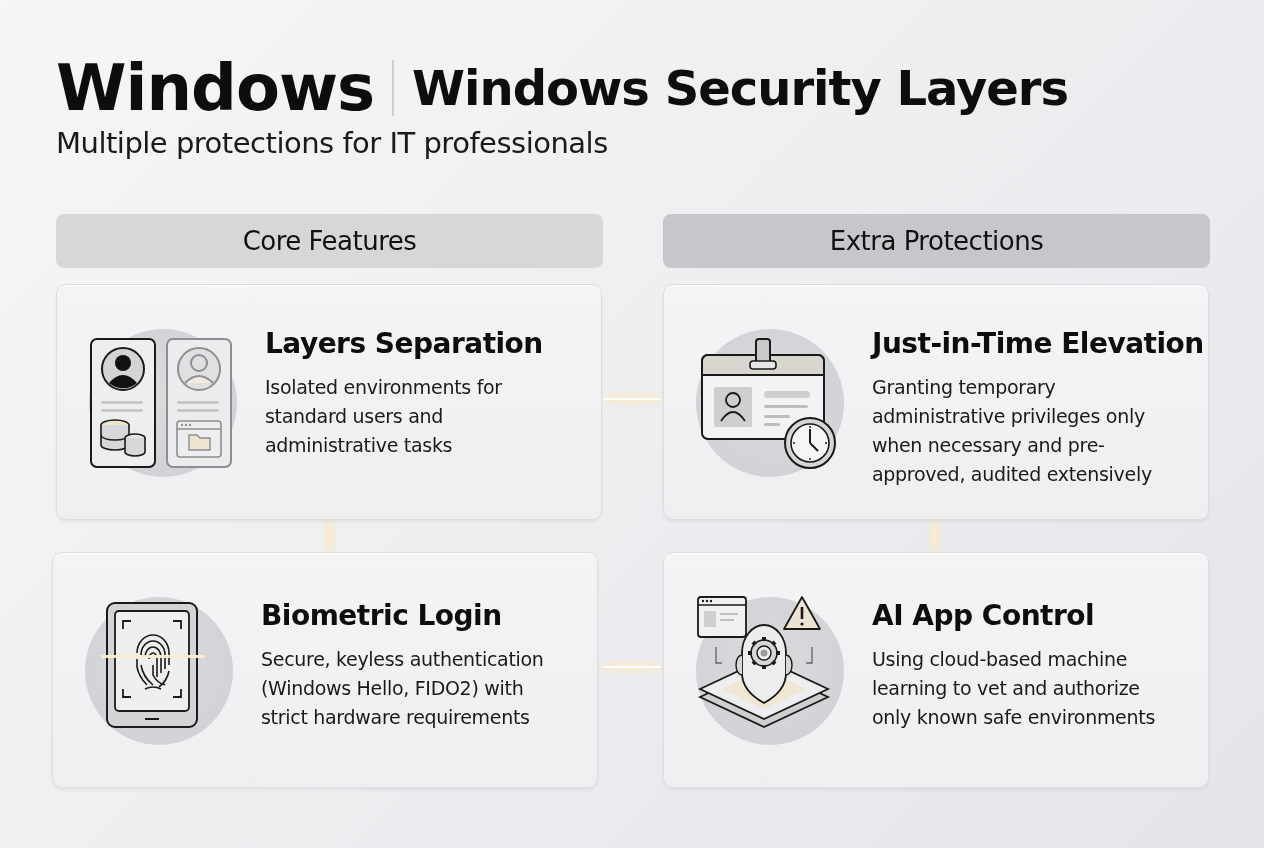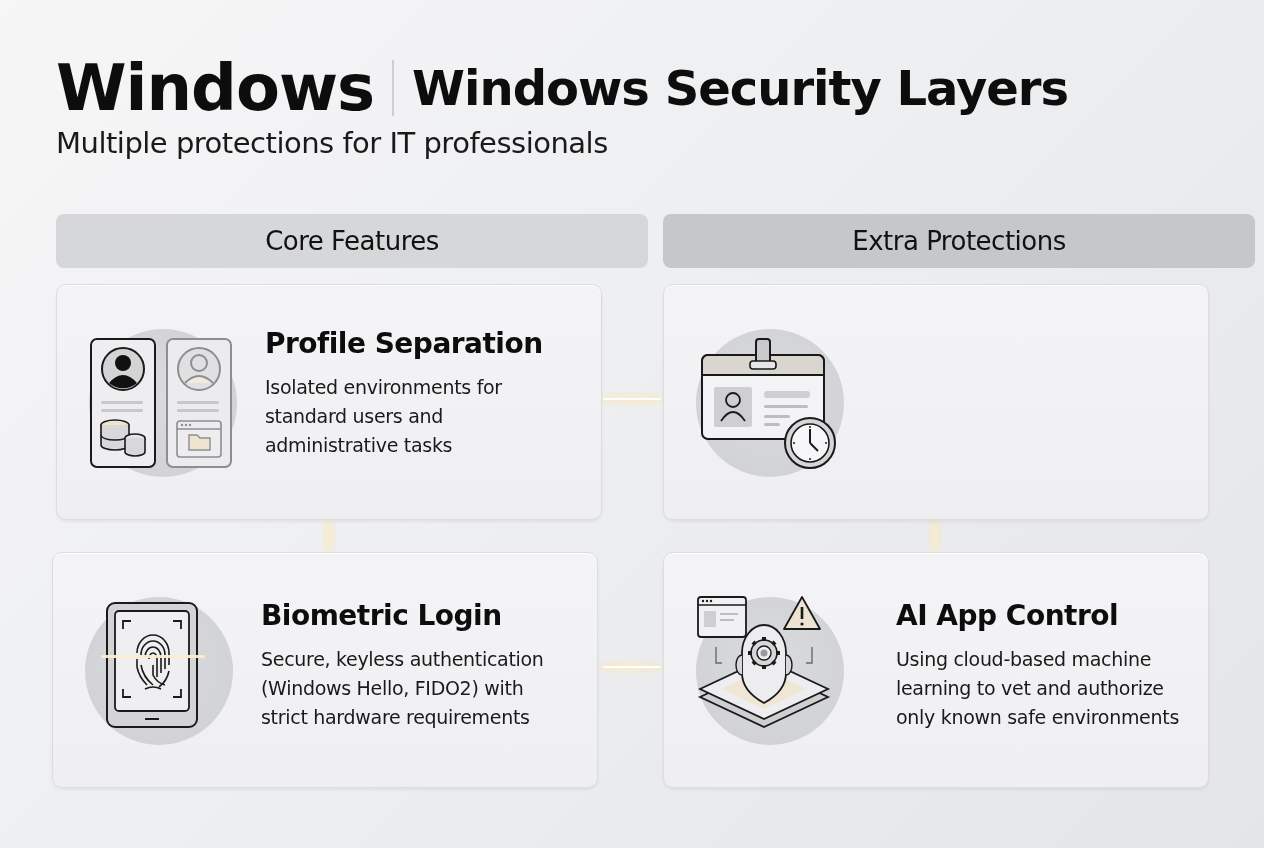--- a/index.html
+++ b/index.html
@@ -15,21 +15,21 @@
     display: flex; align-items: center; height: 64px;
   }
   .brand { font-size: 64px; font-weight: 600; letter-spacing: -1px; color: #0d0d0d; }
   .title-divider { width: 2px; height: 56px; background: #cfcfd2; margin: 0 18px 0 18px; }
   .title { font-size: 48px; font-weight: 600; letter-spacing: -1px; color: #0d0d0d; }
   .subtitle {
     position: absolute; left: 56px; top: 126px;
     font-size: 29px; color: #1a1a1a; letter-spacing: -0.5px;
   }
   .col-header {
-    position: absolute; top: 214px; height: 54px; width: 592px;
+    position: absolute; top: 214px; height: 54px; width: 547px;
     border-radius: 8px;
     display: flex; align-items: center; justify-content: center;
     font-size: 26px; font-weight: 500; color: #111; letter-spacing: -0.5px;
   }
   .col-header.left { left: 56px; background: #d6d7d9; }
   .col-header.right { left: 663px; background: #c6c7ca; }
   .card {
     position: absolute; width: 546px; height: 236px;
     border-radius: 10px;
     background: linear-gradient(180deg, #f4f4f6 0%, #efeff2 100%);
@@ -55,21 +55,21 @@
     line-height: 34px; white-space: nowrap;
   }
   .card-desc {
     margin-top: 12px;
     font-size: 19px; line-height: 29px; color: #1a1a1a; letter-spacing: -0.3px;
     white-space: pre-line;
   }
   .card.tl .card-text { top: 42px; }
   .card.tr .card-text { top: 42px; }
   .card.bl .card-text { top: 46px; }
-  .card.br .card-text { top: 46px; margin-left: 24px; }
+  .card.br .card-text { top: 46px; }
   .connector { position: absolute; pointer-events: none; }
   .connector.h {
     height: 14px;
     background: radial-gradient(ellipse at center, rgba(250,236,205,0.95) 0%, rgba(248,232,200,0.5) 50%, rgba(248,232,200,0) 100%);
   }
   .connector.h::after {
     content: ""; position: absolute; left: 10%; right: 10%; top: 6px; height: 2px;
     background: rgba(255,255,255,0.95); border-radius: 2px;
   }
   .connector.v {
@@ -118,21 +118,21 @@
       <rect x="92" y="84" width="42" height="3" rx="1.5" fill="#c8c8ca"></rect>
       <rect x="92" y="96" width="44" height="36" rx="3" fill="#ededef" stroke="#8e8e92" stroke-width="1.6"></rect>
       <line x1="92" y1="104" x2="136" y2="104" stroke="#8e8e92" stroke-width="1.4"></line>
       <circle cx="97" cy="100" r="1.2" fill="#8e8e92"></circle>
         <circle cx="101" cy="100" r="1.2" fill="#8e8e92"></circle>
         <circle cx="105" cy="100" r="1.2" fill="#8e8e92"></circle>
       <path d="M104 110 h8 l3 3 h10 v12 h-21z" fill="#efe4cd" stroke="#8e8e92" stroke-width="1.4"></path>
     </svg>
   </div>
   <div class="card-text">
-    <div class="card-title">Profile Separation</div>
+    <div class="card-title">Layers Separation</div>
     <div class="card-desc">Isolated environments for
 standard users and
 administrative tasks</div>
   </div>
 </div>
 
 <div class="card tr">
   <div class="icon-wrap">
     <div class="icon-bg"></div>
     <svg width="156" height="156" viewBox="0 0 156 156">
@@ -149,20 +149,27 @@
       <rect x="72" y="98" width="16" height="3" rx="1.5" fill="#bdbdc0"></rect>
       <circle cx="118" cy="118" r="25" fill="#d6d6d8" stroke="#1a1a1a" stroke-width="2"></circle>
       <circle cx="118" cy="118" r="19" fill="#f6f6f8" stroke="#1a1a1a" stroke-width="1.6"></circle>
       <line x1="118" y1="118" x2="118" y2="104" stroke="#1a1a1a" stroke-width="2"></line>
       <line x1="118" y1="118" x2="126" y2="126" stroke="#1a1a1a" stroke-width="2"></line>
       <circle cx="118" cy="102" r="1" fill="#1a1a1a"></circle>
         <circle cx="118" cy="134" r="1" fill="#1a1a1a"></circle>
       <circle cx="102" cy="118" r="1" fill="#1a1a1a"></circle>
         <circle cx="134" cy="118" r="1" fill="#1a1a1a"></circle>
     </svg>
+  </div>
+  <div class="card-text">
+    <div class="card-title">Just-in-Time Elevation</div>
+    <div class="card-desc">Granting temporary
+administrative privileges only
+when necessary and pre-
+approved, audited extensively</div>
   </div>
 </div>
 
 <div class="card bl">
   <div class="icon-wrap">
     <div class="icon-bg"></div>
     <svg width="156" height="156" viewBox="0 0 156 156">
       <rect x="26" y="10" width="90" height="124" rx="8" fill="#d4d4d7" stroke="#1a1a1a" stroke-width="2"></rect>
       <rect x="34" y="18" width="74" height="100" rx="4" fill="#efeff1" stroke="#1a1a1a" stroke-width="1.8"></rect>
       <line x1="64" y1="126" x2="78" y2="126" stroke="#1a1a1a" stroke-width="2"></line>

